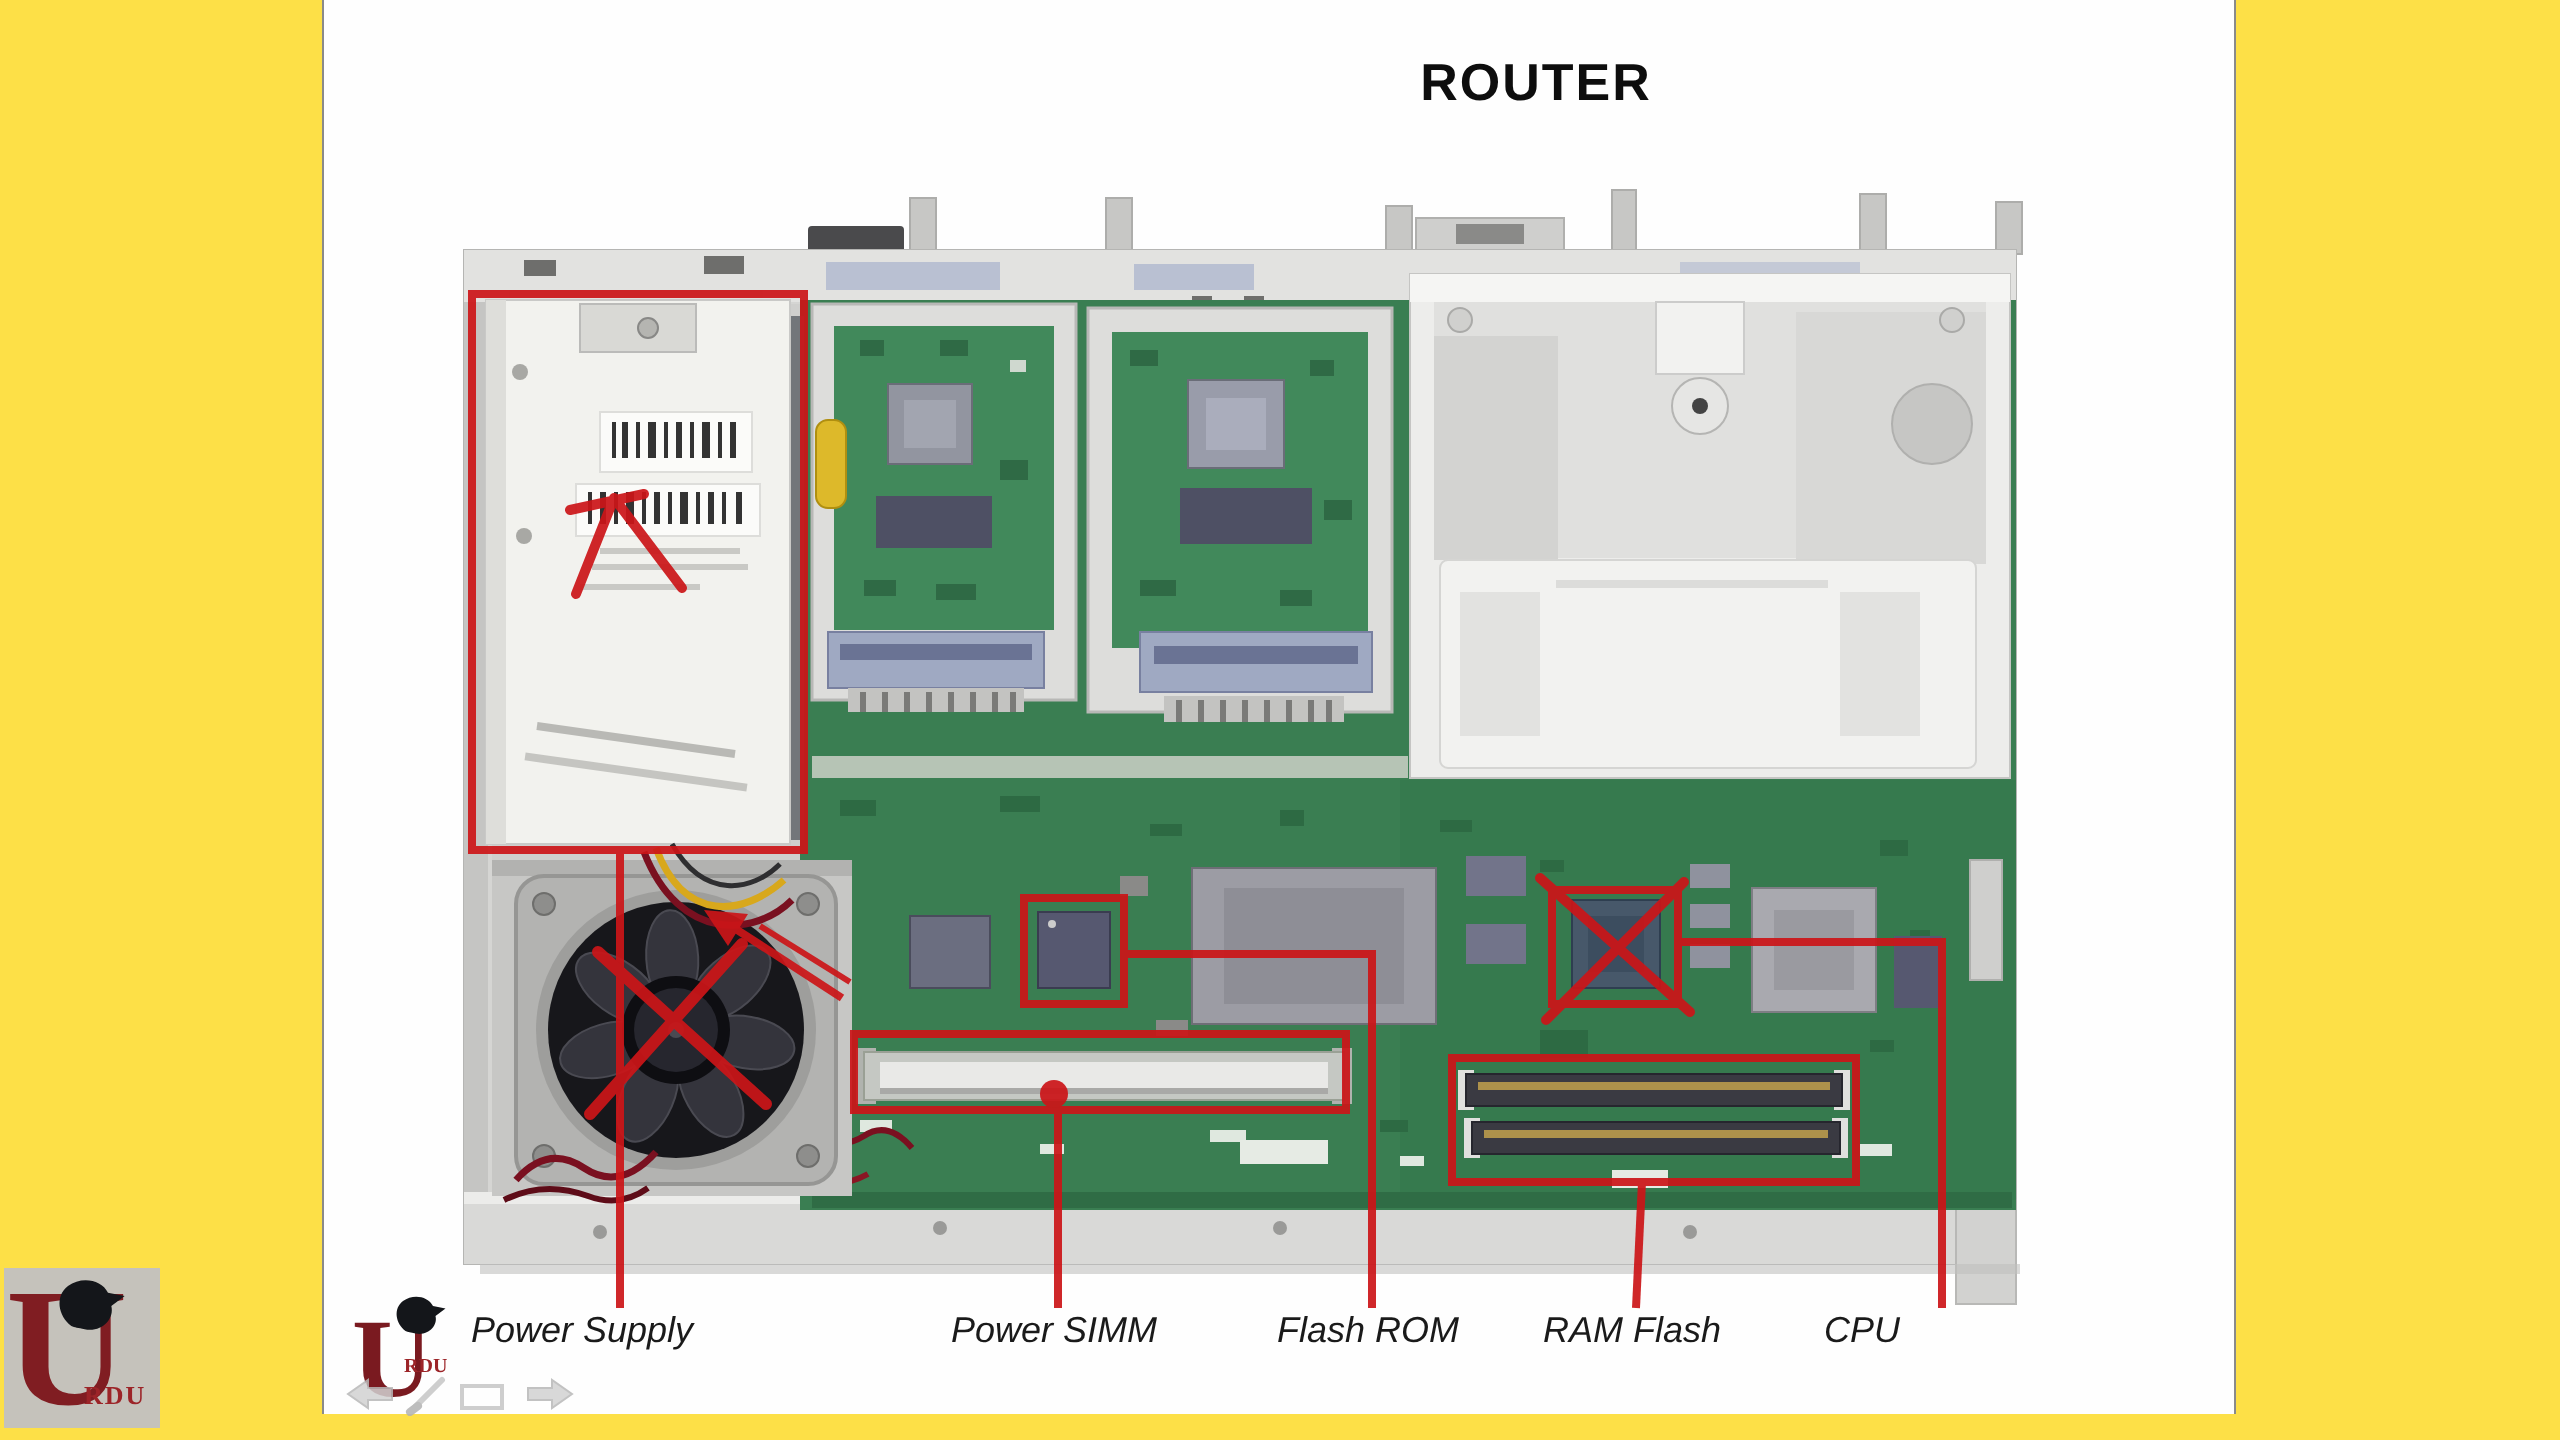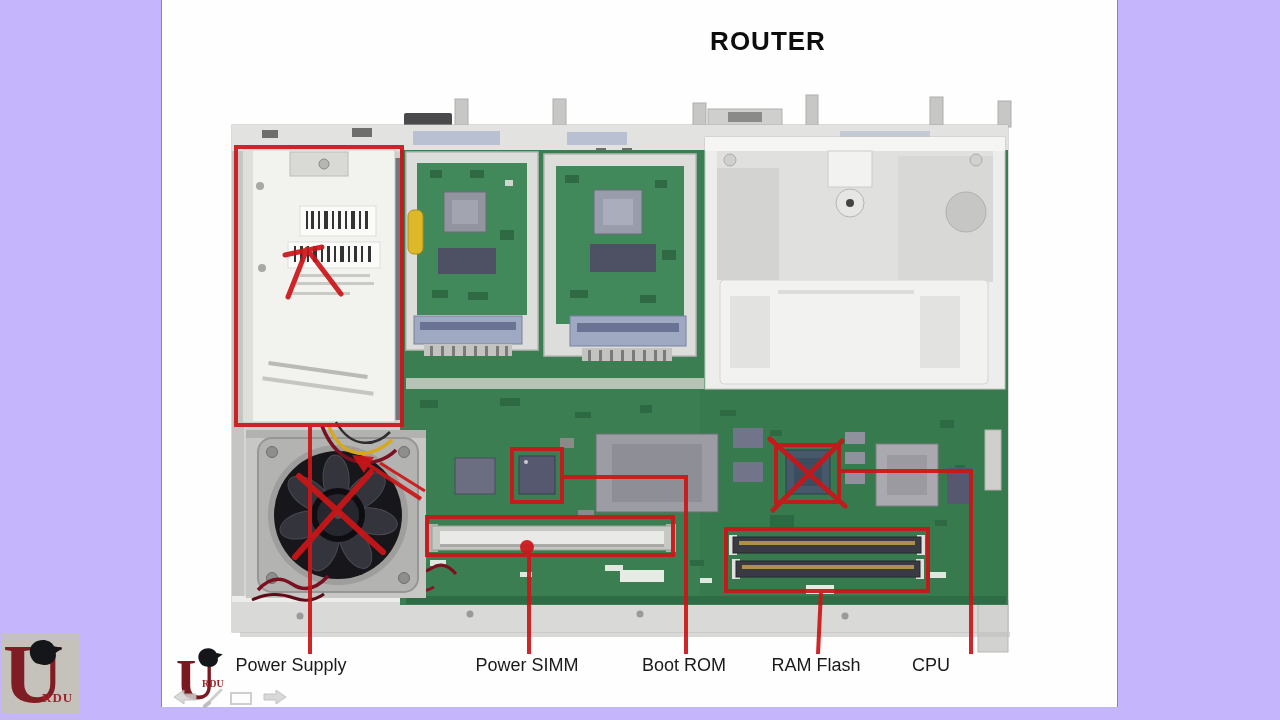--- a/index.html
+++ b/index.html
@@ -1,24 +1,24 @@
 <!DOCTYPE html>
 <html><head>
 <meta charset="utf-8">
 <style>
   html,body{margin:0;padding:0;background:#000;}
-  #stage{position:relative;width:1280px;height:720px;background:#c4b5fd;overflow:hidden;
+  #stage{position:relative;width:1280px;height:720px;background:#fde047;overflow:hidden;
          font-family:"Liberation Sans",sans-serif;}
   .abs{position:absolute;}
   #slide{position:absolute;left:161px;top:0;width:955px;height:707px;background:#fefefe;
          border-left:1px solid #8a8a8a;border-right:1px solid #8a8a8a;}
   #slide-title{position:absolute;left:606px;top:26px;transform:translateX(-50%);
          font-size:26px;font-weight:bold;letter-spacing:1px;color:#0d0d0d;margin:0;}
   .comp-label{position:absolute;top:655px;transform:translateX(-50%);
-         font-size:18px;color:#1a1a1a;white-space:nowrap;}
+         font-size:18px;color:#1a1a1a;white-space:nowrap;font-style:italic;}
   #photo-svg{position:absolute;left:0;top:0;}
   
   #corner-logo{position:absolute;left:2px;top:634px;width:78px;height:80px;
          background:#c5c2bb;overflow:hidden;}
   #corner-logo .u{position:absolute;left:1px;top:-8px;font-family:"Liberation Serif",serif;
          font-weight:bold;font-size:84px;color:#801d22;}
   #corner-logo .rdu{position:absolute;left:40px;top:56px;font-family:"Liberation Serif",serif;
          font-weight:bold;font-size:13px;color:#9c2428;letter-spacing:1px;}
   
   #slide-logo{position:absolute;left:176px;top:646px;width:58px;height:60px;}
@@ -296,21 +296,21 @@
       <rect x="776" y="445" width="63" height="57" stroke-width="4"></rect>
       <path d="M770,439 L845,506 M842,441 L773,510" stroke-width="5" stroke-linecap="round"></path>
       <polyline points="839,471 971,471 971,654" stroke-width="4"></polyline>
       <rect x="726" y="529" width="202" height="62" stroke-width="4"></rect>
       <line x1="821" y1="591" x2="818" y2="654" stroke-width="4"></line>
     </g>
   </svg>
 
   <div class="comp-label" style="left:291px">Power Supply</div>
   <div class="comp-label" style="left:527px">Power SIMM</div>
-  <div class="comp-label" style="left:684px">Boot ROM</div>
+  <div class="comp-label" style="left:684px">Flash ROM</div>
   <div class="comp-label" style="left:816px">RAM Flash</div>
   <div class="comp-label" style="left:931px">CPU</div>
 
   <div id="slide-logo">
     <span class="u">U</span>
     <svg class="abs" style="left:18px;top:0" width="30" height="24" viewBox="0 0 48 36">
       <path d="M14,30 C6,24 4,12 12,6 C20,0 32,2 36,10 L46,12 L38,18 C40,26 32,34 22,32 C18,31 16,31 14,30 Z" fill="#14161a"></path>
     </svg>
     <span class="rdu">RDU</span>
   </div>

